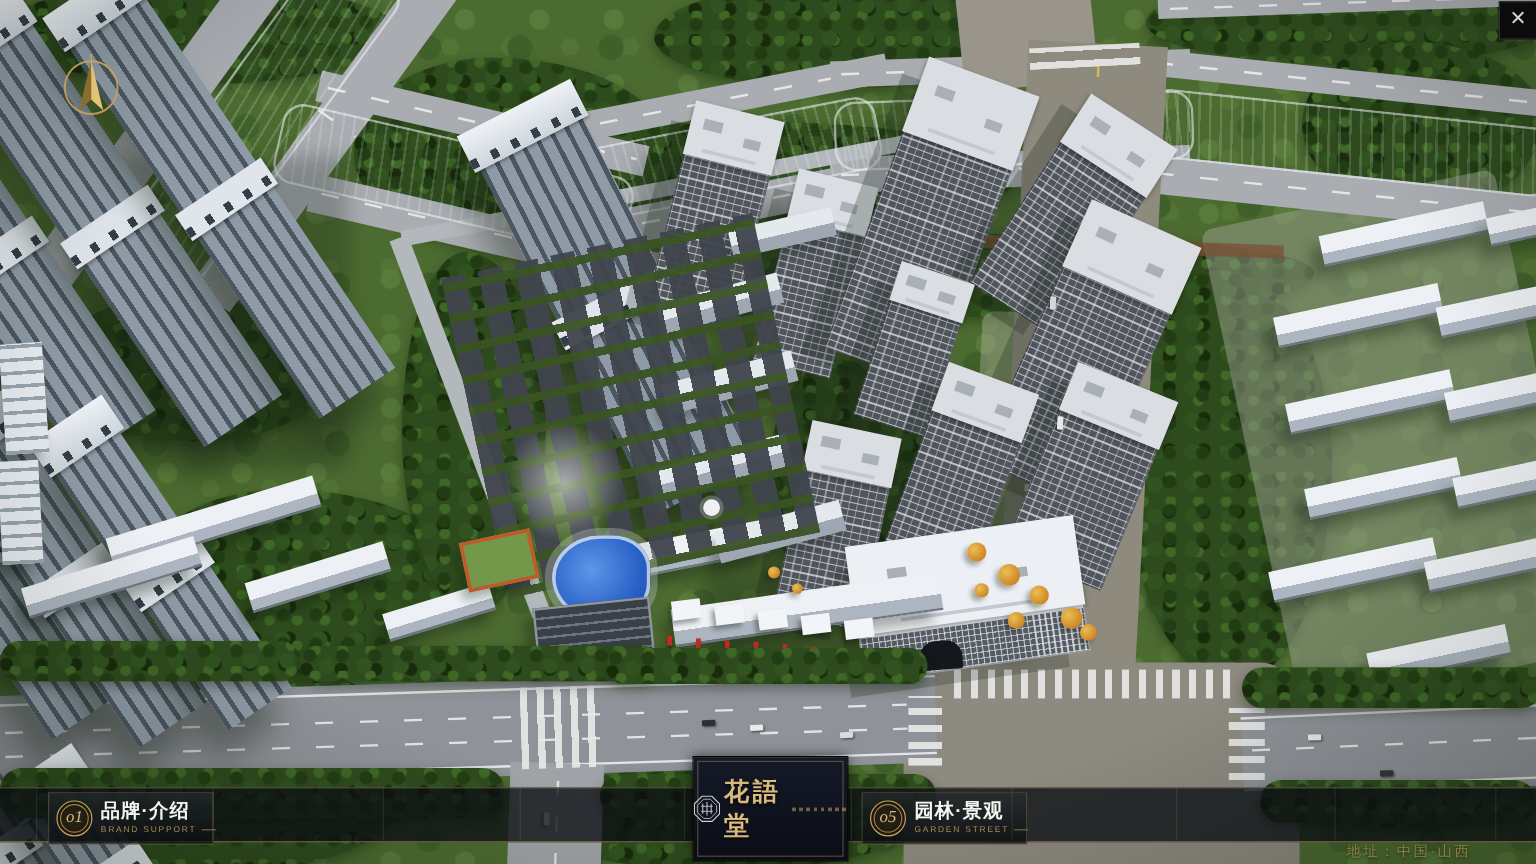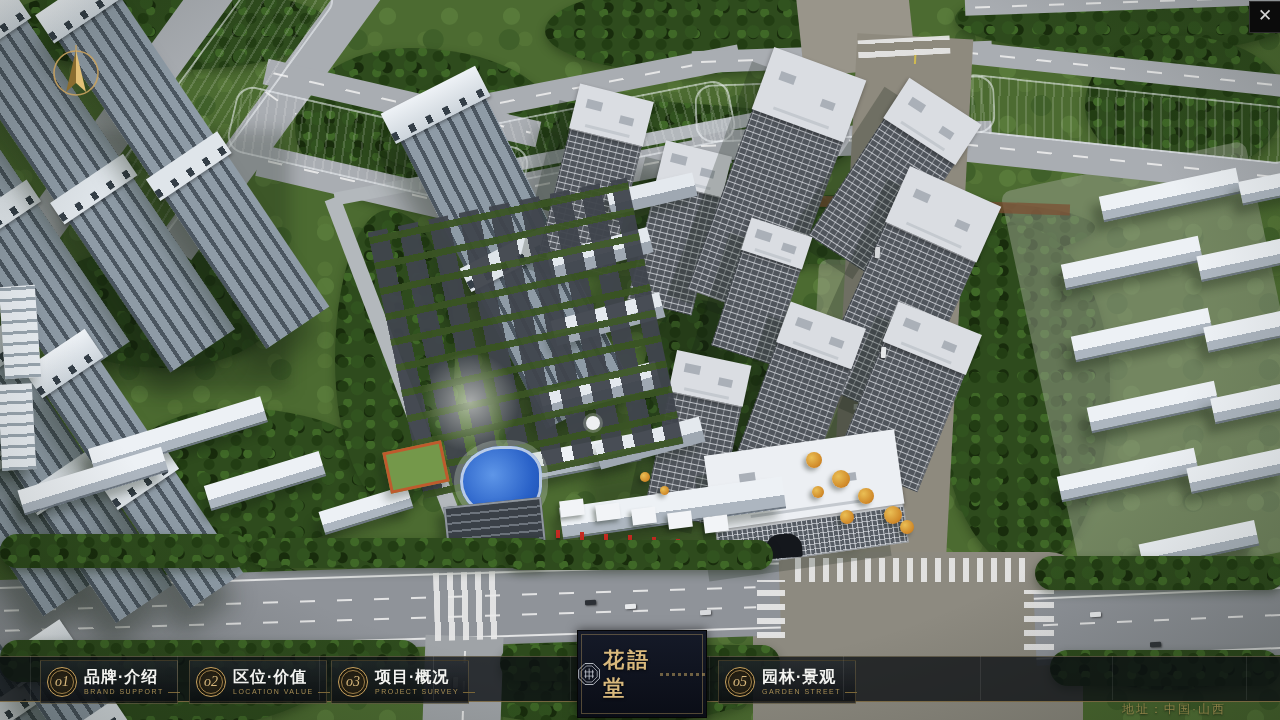--- a/index.html
+++ b/index.html
@@ -355,38 +355,20 @@
 
   <div class="nav-item ui" style="left:40px">
     <div class="badge">
         <span class="num">o1</span>
       </div>
     <div class="labels">
         <span class="zh" style="position:static">品牌·介绍</span>
         <span class="en" style="position:static">BRAND SUPPORT</span>
       </div>
   </div>
-  <div class="nav-item ui" style="left:189px">
-    <div class="badge">
-        <span class="num">o2</span>
-      </div>
-    <div class="labels">
-        <span class="zh" style="position:static">区位·价值</span>
-        <span class="en" style="position:static">LOCATION VALUE</span>
-      </div>
-  </div>
-  <div class="nav-item ui" style="left:331px">
-    <div class="badge">
-        <span class="num">o3</span>
-      </div>
-    <div class="labels">
-        <span class="zh" style="position:static">项目·概况</span>
-        <span class="en" style="position:static">PROJECT SURVEY</span>
-      </div>
-  </div>
   <div class="nav-item ui" style="left:718px">
     <div class="badge">
         <span class="num">o5</span>
       </div>
     <div class="labels">
         <span class="zh" style="position:static">园林·景观</span>
         <span class="en" style="position:static">GARDEN STREET</span>
       </div>
   </div>
 

